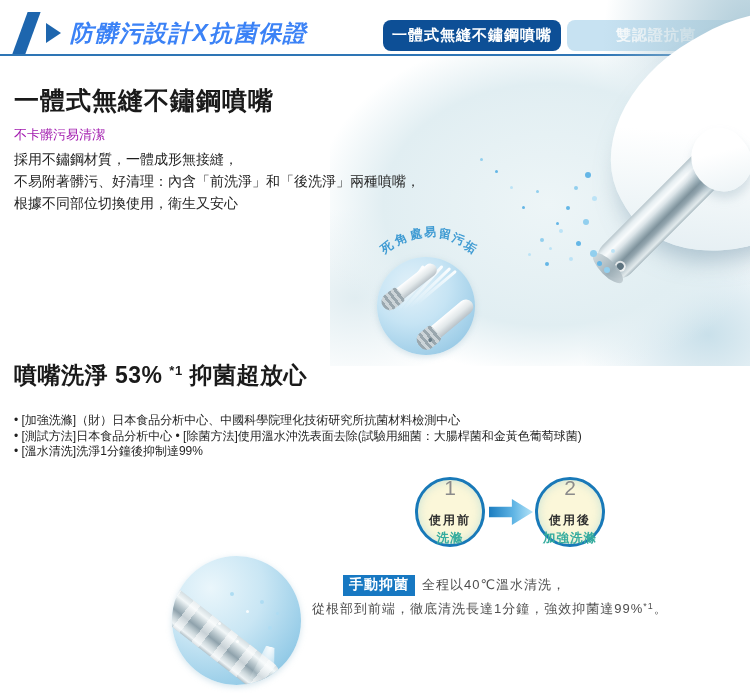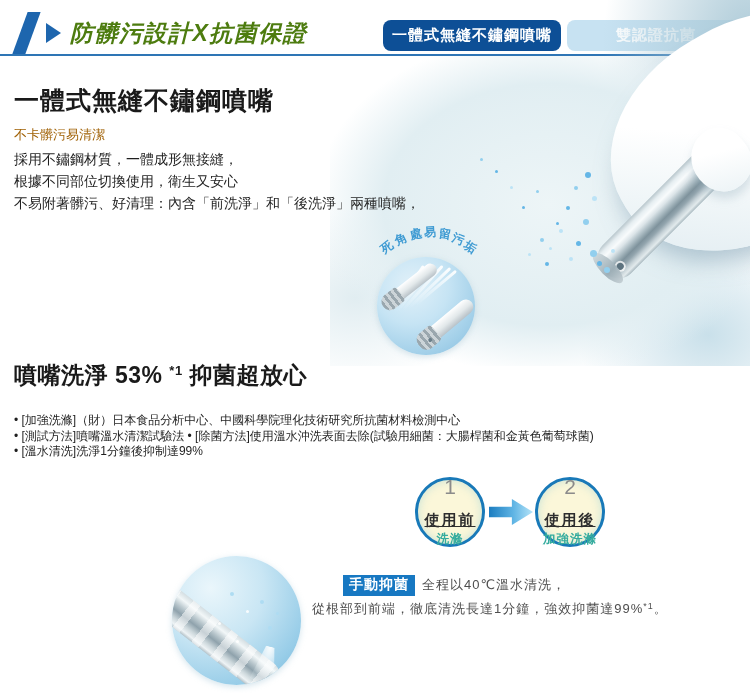--- a/index.html
+++ b/index.html
@@ -2,47 +2,47 @@
 <html><head>
 <meta charset="utf-8">
 <style>
   html,body{margin:0;padding:0;background:#fff;}
   body{font-family:"Liberation Sans","DejaVu Sans",sans-serif;}
   #canvas{position:relative;width:750px;height:693px;background:#fff;overflow:hidden;}
 
   
   .hdr-slash{position:absolute;left:20px;top:12px;width:13px;height:42px;background:#1e66ae;transform:skewX(-20deg);}
   .hdr-arrow{position:absolute;left:46px;top:23px;width:0;height:0;border-left:15px solid #1e66ae;border-top:10px solid transparent;border-bottom:10px solid transparent;}
-  .hdr-title{position:absolute;left:70px;top:18px;font-size:23px;font-weight:bold;font-style:italic;color:#4d7c0f;letter-spacing:1.5px;white-space:nowrap;}
+  .hdr-title{position:absolute;left:70px;top:18px;font-size:23px;font-weight:bold;font-style:italic;color:#3b82f6;letter-spacing:1.5px;white-space:nowrap;}
   .hdr-line{position:absolute;left:0;top:54px;width:750px;height:2px;background:#2e75b5;}
   .tab{position:absolute;top:20px;width:178px;height:31px;border-radius:8px;display:flex;align-items:center;justify-content:center;color:#fff;font-size:15px;font-weight:bold;letter-spacing:1px;cursor:pointer;white-space:nowrap;}
   .tab-active{left:383px;background:#0d4f96;}
   .tab-inactive{left:567px;background:#c7e2f2;}
 
   
   .h1{position:absolute;left:14px;top:84px;font-size:25px;font-weight:bold;color:#1a1a1a;letter-spacing:1px;}
-  .sub1{position:absolute;left:14px;top:126px;font-size:13px;color:#a16207;}
+  .sub1{position:absolute;left:14px;top:126px;font-size:13px;color:#a21caf;}
   .para1{position:absolute;left:14px;top:148px;font-size:14px;line-height:22px;color:#1f1f1f;}
   .h2{position:absolute;left:14px;top:360px;font-size:23px;font-weight:bold;color:#1a1a1a;letter-spacing:.5px;}
   .h2 .sup{font-size:13px;vertical-align:8px;}
   .note{position:absolute;left:14px;top:398px;font-size:12px;color:#1f1f1f;}
   .bullets{position:absolute;left:14px;top:413px;font-size:12px;line-height:15.5px;color:#1f1f1f;white-space:nowrap;}
 
   .badge{display:inline-block;background:#1778c2;color:#fff;font-size:14px;font-weight:bold;padding:1px 6px 2px 6px;margin-right:7px;letter-spacing:1px;}
   .selfclean{position:absolute;left:165px;top:482px;width:252px;font-size:13px;line-height:21px;color:#464646;letter-spacing:.8px;}
   .manual-l1{position:absolute;left:310px;top:575px;font-size:13px;color:#4e4e4e;letter-spacing:1px;padding-left:33px;}
   .manual-l2{position:absolute;left:312px;top:600px;font-size:13px;color:#4e4e4e;letter-spacing:1px;white-space:nowrap;}
   .manual-l2 .sup{font-size:9px;vertical-align:4px;}
 
   
   .step{position:absolute;top:477px;width:70px;height:70px;border-radius:50%;background:#fbf7d9;border:3px solid #1879b8;box-shadow:inset 0 0 10px rgba(140,205,215,.45);display:flex;flex-direction:column;align-items:center;justify-content:center;box-sizing:border-box;}
   .step-1{left:415px;}
   .step-2{left:535px;}
   .step .num{font-size:21px;font-weight:300;color:#8b8b8b;line-height:20px;}
-  .step .lab{font-size:15px;font-weight:bold;color:#2e2e2e;letter-spacing:2px;margin-top:14px;text-decoration:underline;}
+  .step .lab{font-size:12px;font-weight:bold;color:#2e2e2e;letter-spacing:2px;margin-top:14px;}
   .step .subt{font-size:12.5px;font-weight:bold;color:#35ac9e;letter-spacing:1px;margin-top:1px;}
   .step-arrow{position:absolute;left:489px;top:499px;width:44px;height:26px;background:linear-gradient(90deg,#1c7dc0 0%,#5fb4e4 55%,#b5e4f8 100%);clip-path:polygon(0 30%,52% 30%,52% 0,100% 50%,52% 100%,52% 70%,0 70%);}
 
   
   .bowl{position:absolute;left:330px;top:56px;width:420px;height:310px;
     background:
       radial-gradient(ellipse 300px 220px at 52% 48%, #edf5f7 0%, #e1eef2 55%, rgba(225,238,242,0) 78%),
       radial-gradient(ellipse 210px 170px at 90% 90%, #c9e0ea 0%, rgba(201,224,234,0) 62%),
       radial-gradient(ellipse 190px 150px at 6% 78%, #e1edf1 0%, rgba(225,237,241,0) 60%);}
   .corner-tint{position:absolute;right:0;top:0;width:160px;height:280px;
@@ -149,30 +149,30 @@
       <span class="arc-char" style="left: 424px; top: 224px; transform: rotate(-3deg);">易</span>
       <span class="arc-char" style="left: 439px; top: 226px; transform: rotate(9deg);">留</span>
       <span class="arc-char" style="left: 452px; top: 231px; transform: rotate(21deg);">污</span>
       <span class="arc-char" style="left: 464px; top: 239px; transform: rotate(33deg);">垢</span>
     </div>
 
   <div class="h1">一體式無縫不鏽鋼噴嘴</div>
   <div class="sub1">不卡髒污易清潔</div>
   <div class="para1">
     <div>採用不鏽鋼材質，一體成形無接縫，</div>
+    <div>不易附著髒污、好清理：內含「前洗淨」和「後洗淨」兩種噴嘴，</div>
     <div>根據不同部位切換使用，衛生又安心</div>
-    <div>不易附著髒污、好清理：內含「前洗淨」和「後洗淨」兩種噴嘴，</div>
   </div>
 
   <div class="h2">
     <span>噴嘴洗淨 53% </span><span class="sup">*1</span><span> 抑菌超放心</span>
   </div>
   <div class="bullets">
     <div>• [加強洗滌]（財）日本食品分析中心、中國科學院理化技術研究所抗菌材料檢測中心</div>
-    <div>• [測試方法]噴嘴溫水清潔試驗法 • [除菌方法]使用溫水沖洗表面去除(試驗用細菌：大腸桿菌和金黃色葡萄球菌)</div>
+    <div>• [測試方法]日本食品分析中心 • [除菌方法]使用溫水沖洗表面去除(試驗用細菌：大腸桿菌和金黃色葡萄球菌)</div>
     <div>• [溫水清洗]洗淨1分鐘後抑制達99%</div>
   </div>
 
 
   <div class="step step-1">
     <div class="num">1</div>
     <div class="lab">使用前</div>
     <div class="subt">洗滌</div>
   </div>
   <div class="step-arrow"></div>

